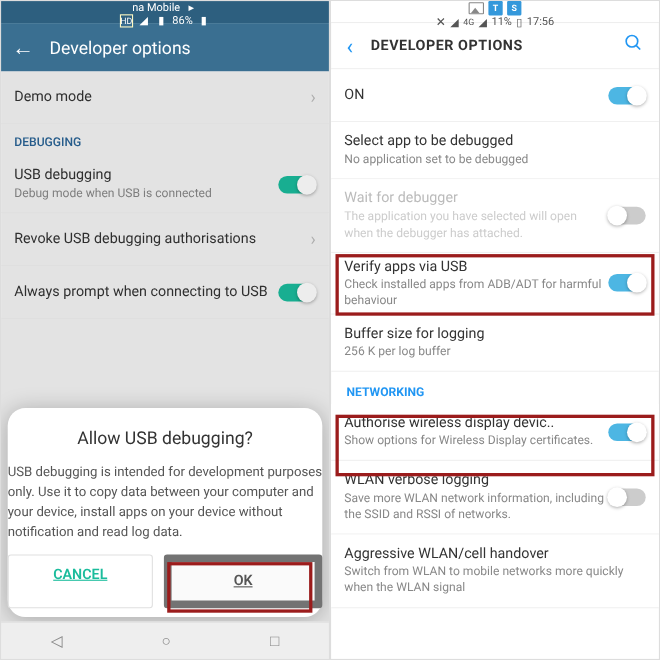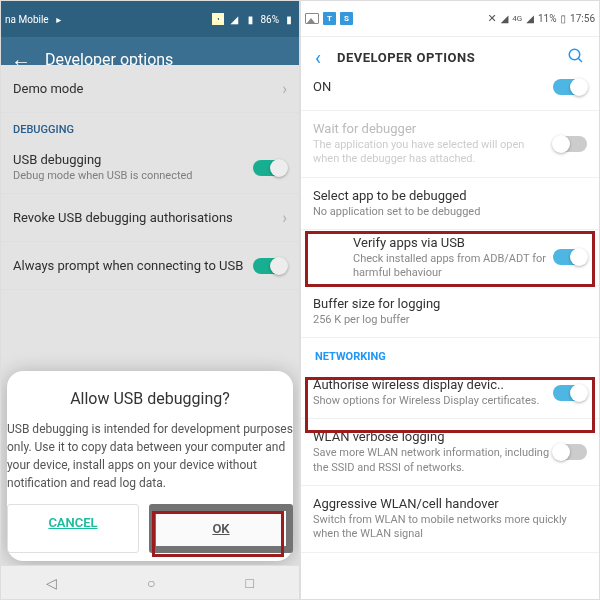--- a/index.html
+++ b/index.html
@@ -2,21 +2,21 @@
 <html><head>
 <meta charset="utf-8">
 <style>
 * { margin: 0; padding: 0; box-sizing: border-box; }
 body { font-family: -apple-system, Roboto, "Helvetica Neue", sans-serif; background: #fff; width: 600px; height: 600px; overflow: hidden; display: flex; }
 .panel { flex: 1; height: 100%; position: relative; overflow: hidden; border: 1px solid #ddd; }
 .panel-left { background: #f5f5f5; }
 .panel-right { background: #fff; }
 
 
-.statusbar { height: 36px; background: #2d5f7f; color: #fff; font-size: 10px; display: flex; align-items: center; padding: 0 4px; justify-content: space-between; }
+.statusbar { height: 20px; background: #2d5f7f; color: #fff; font-size: 10px; display: flex; align-items: center; padding: 0 4px; justify-content: space-between; flex-direction: column; }
 .statusbar .sb-left, .statusbar .sb-right { display: flex; gap: 4px; align-items: center; }
 .statusbar-r { background: #fff; color: #555; border-bottom: 1px solid #eee; }
 .sb-icon { width: 12px; height: 12px; display: inline-flex; align-items: center; justify-content: center; font-size: 10px; }
 .sb-sq { width: 13px; height: 13px; background: #3498db; color: #fff; display: inline-flex; align-items: center; justify-content: center; font-size: 8px; font-weight: bold; border-radius:1px;}
 
 
 .header-l { background: #3a6f91; height: 44px; display: flex; align-items: center; padding: 0 10px; color: #fff; gap: 14px; }
 .header-l .title { font-size: 16px; font-weight: 400; }
 .back-arrow { font-size: 20px; }
 
@@ -76,21 +76,21 @@
 </head>
 <body>
 
 <div class="panel panel-left">
   <div class="statusbar">
     <div class="sb-left">
       <span>na Mobile</span>
       <span class="sb-icon">▸</span>
     </div>
     <div class="sb-right">
-      <span class="sb-icon" style="font-size:8px;border:5px solid #fef9c3;padding:0 1px;">HD</span>
+      <span class="sb-icon" style="font-size:8px;border:1px solid #fef9c3;padding:0 1px;">HD</span>
       <span class="sb-icon">◢</span>
       <span class="sb-icon">▮</span>
       <span>86%</span>
       <span class="sb-icon">▮</span>
     </div>
   </div>
   <div class="header-l">
     <span class="back-arrow">←</span>
     <span class="title">Developer options</span>
   </div>
@@ -170,34 +170,34 @@
     </span>
   </div>
 
   <div class="right-content">
     <div class="row">
       <div class="text">
           <div class="primary">ON</div>
         </div>
       <div class="toggle on"></div>
     </div>
+    <div class="row">
+      <div class="text">
+        <div class="primary">Select app to be debugged</div>
+        <div class="secondary">No application set to be debugged</div>
+      </div>
+    </div>
     <div class="row disabled">
       <div class="text">
         <div class="primary">Wait for debugger</div>
         <div class="secondary">The application you have selected will open when the debugger has attached.</div>
       </div>
       <div class="toggle off"></div>
     </div>
-    <div class="row">
-      <div class="text">
-        <div class="primary">Select app to be debugged</div>
-        <div class="secondary">No application set to be debugged</div>
-      </div>
-    </div>
-    <div class="row cut" style="position:relative; height:56px;margin-left:40px;">
+    <div class="row cut" style="position:relative; height:56px;">
       <div class="text">
         <div class="primary">Verify apps via USB</div>
         <div class="secondary">Check installed apps from ADB/ADT for harmful behaviour</div>
       </div>
       <div class="toggle on"></div>
     </div>
     <div class="row">
       <div class="text">
         <div class="primary">Buffer size for logging</div>
         <div class="secondary">256 K per log buffer</div>

